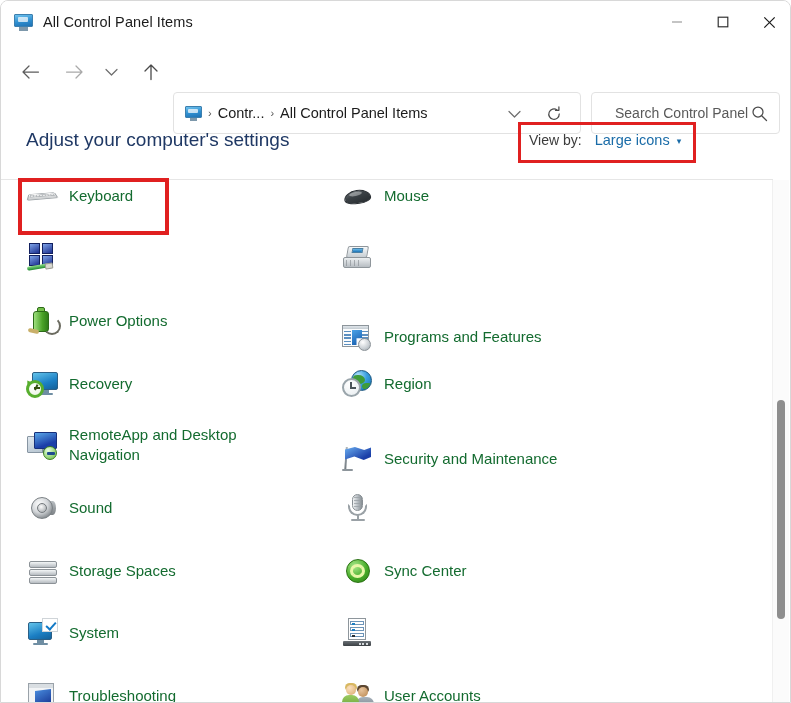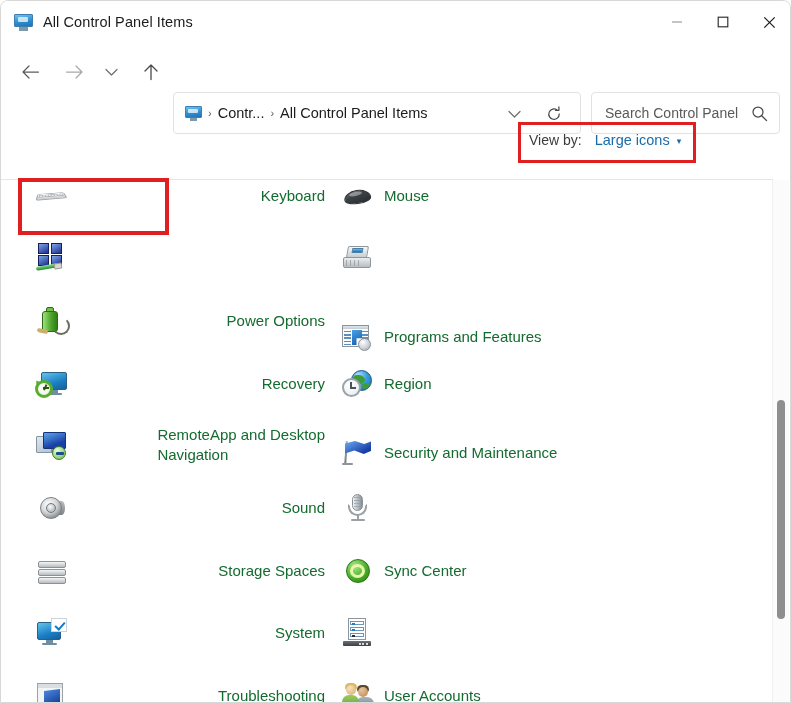--- a/index.html
+++ b/index.html
@@ -178,21 +178,21 @@
     display: flex;
     align-items: center;
   }
   #search-input {
     border: none;
     outline: none;
     background: transparent;
     font-family: "Liberation Sans", sans-serif;
     font-size: 14px;
     color: #7f1d1d;
-    margin-left: 13px;
+    margin-left: 23px;
     width: 140px;
     padding: 0;
   }
   #search-input::placeholder { color: #595959; opacity: 1; }
   #search-icon-wrap {
     position: absolute;
     right: 10px;
     width: 20px; height: 20px;
     display: flex; align-items: center; justify-content: center;
   }
@@ -276,21 +276,21 @@
     flex: none;
     position: relative;
     margin-right: 9px;
   }
   .item .lbl {
     font-size: 15px;
     color: #136b2f;
     line-height: 1.32;
     white-space: pre-line;
   }
-  .col-l { left: 34px; width: 290px; justify-content: space-between; }
+  .col-l { left: 25px; width: 290px; }
   .col-r { left: 340px; width: 300px; }
 
   .two-line { height: 60px; align-items: center; }
 
   #recovery-highlight {
     position: absolute;
     left: 17px;
     top: 177px;
     width: 151px;
     height: 57px;
@@ -770,20 +770,21 @@
       <input id="search-input" type="text" placeholder="Search Control Panel" style="">
       <span id="search-icon-wrap">
         <svg width="17" height="17" viewBox="0 0 17 17">
           <circle cx="7" cy="7" r="5" fill="none" stroke="#4a4a4a" stroke-width="1.25"></circle>
           <line x1="10.7" y1="10.7" x2="15.5" y2="15.5" stroke="#4a4a4a" stroke-width="1.25" stroke-linecap="round"></line>
         </svg>
       </span>
     </div>
   </div>
 
+  <div id="adjust-heading">Adjust your computer's settings</div>
 
   <div id="viewby-highlight"></div>
   <div id="viewby-row">
     <span id="viewby-label">View by:</span>
     <span id="viewby-value">Large icons</span>
     <span id="viewby-caret">▾</span>
   </div>
 
   <div id="divider"></div>
 
@@ -869,21 +870,21 @@
       <div class="item col-l two-line" style="top:235px">
         <span class="ico ico-remote">
           <span class="back"></span>
             <span class="front"></span>
             <span class="frontbase"></span>
             <span class="badge"></span>
         </span>
         <span class="lbl">RemoteApp and Desktop
 Navigation</span>
       </div>
-      <div class="item col-r" style="top:251px">
+      <div class="item col-r" style="top:257px">
         <span class="ico ico-security">
           <span class="pole"></span>
             <span class="flag"></span>
             <span class="foot"></span>
         </span>
         <span class="lbl">Security and Maintenance</span>
       </div>
 
       <div class="item col-l" style="top:306px">
         <span class="ico ico-sound">

